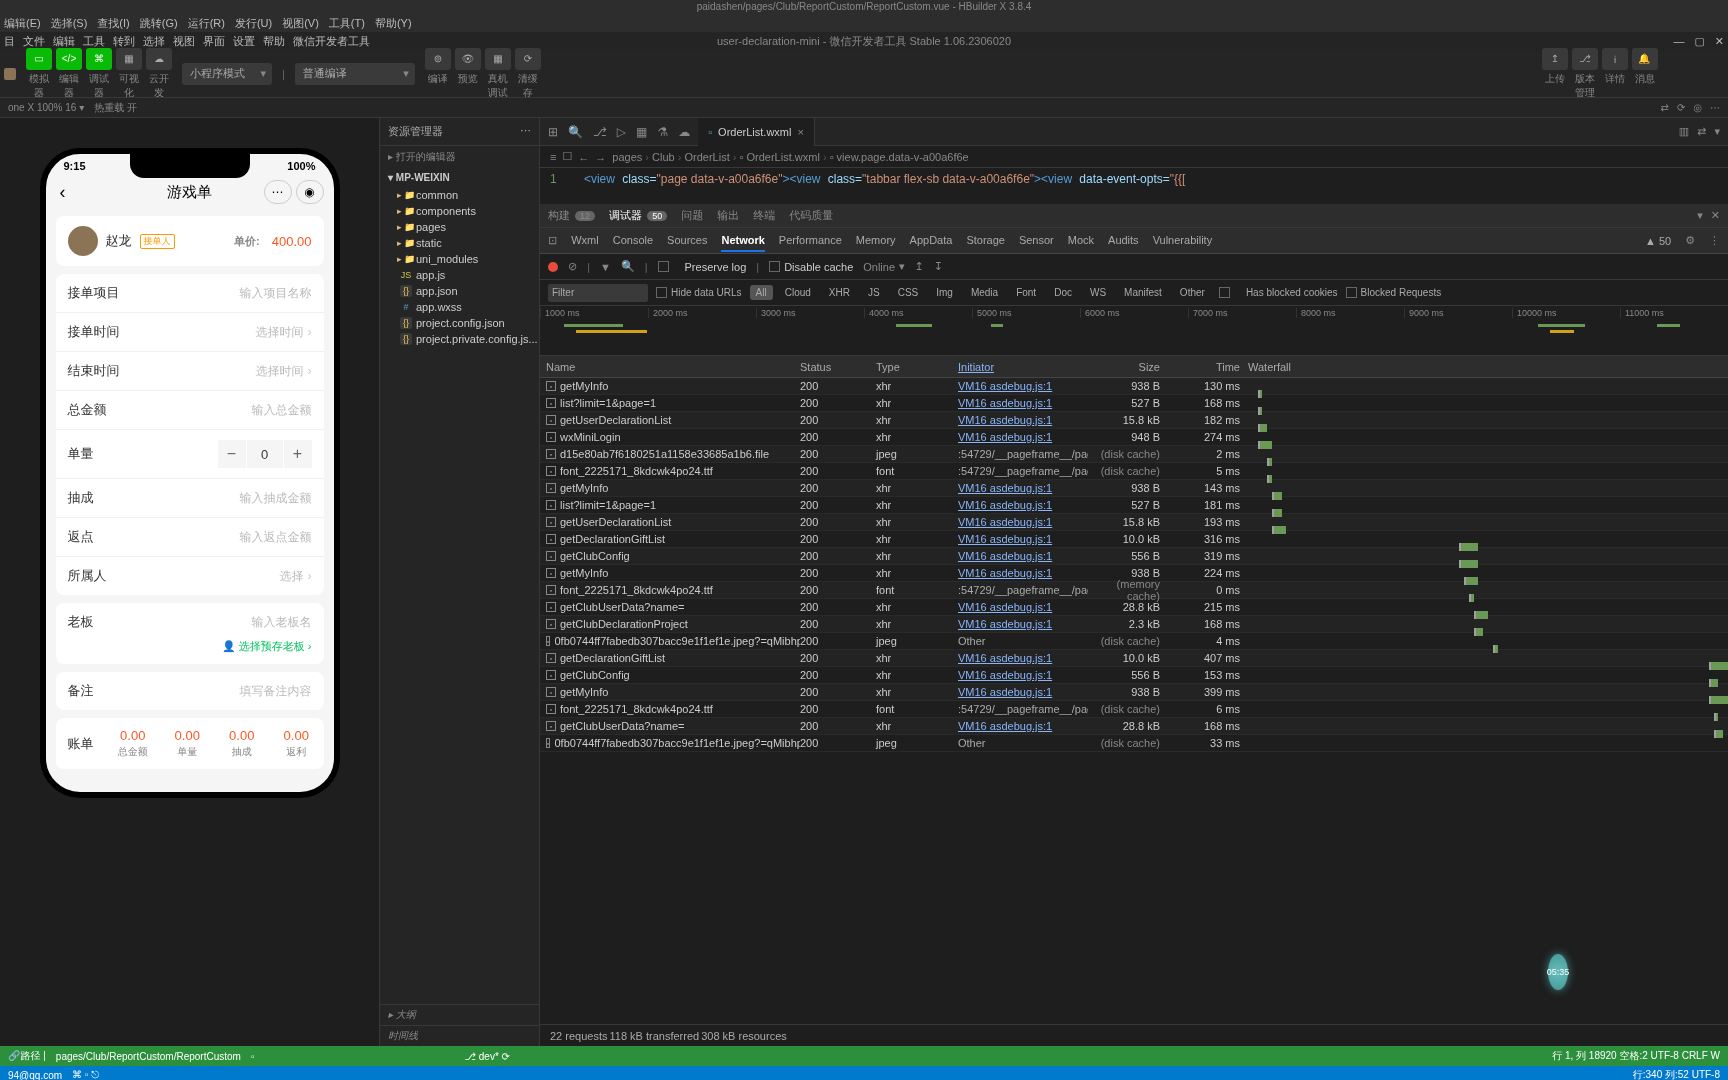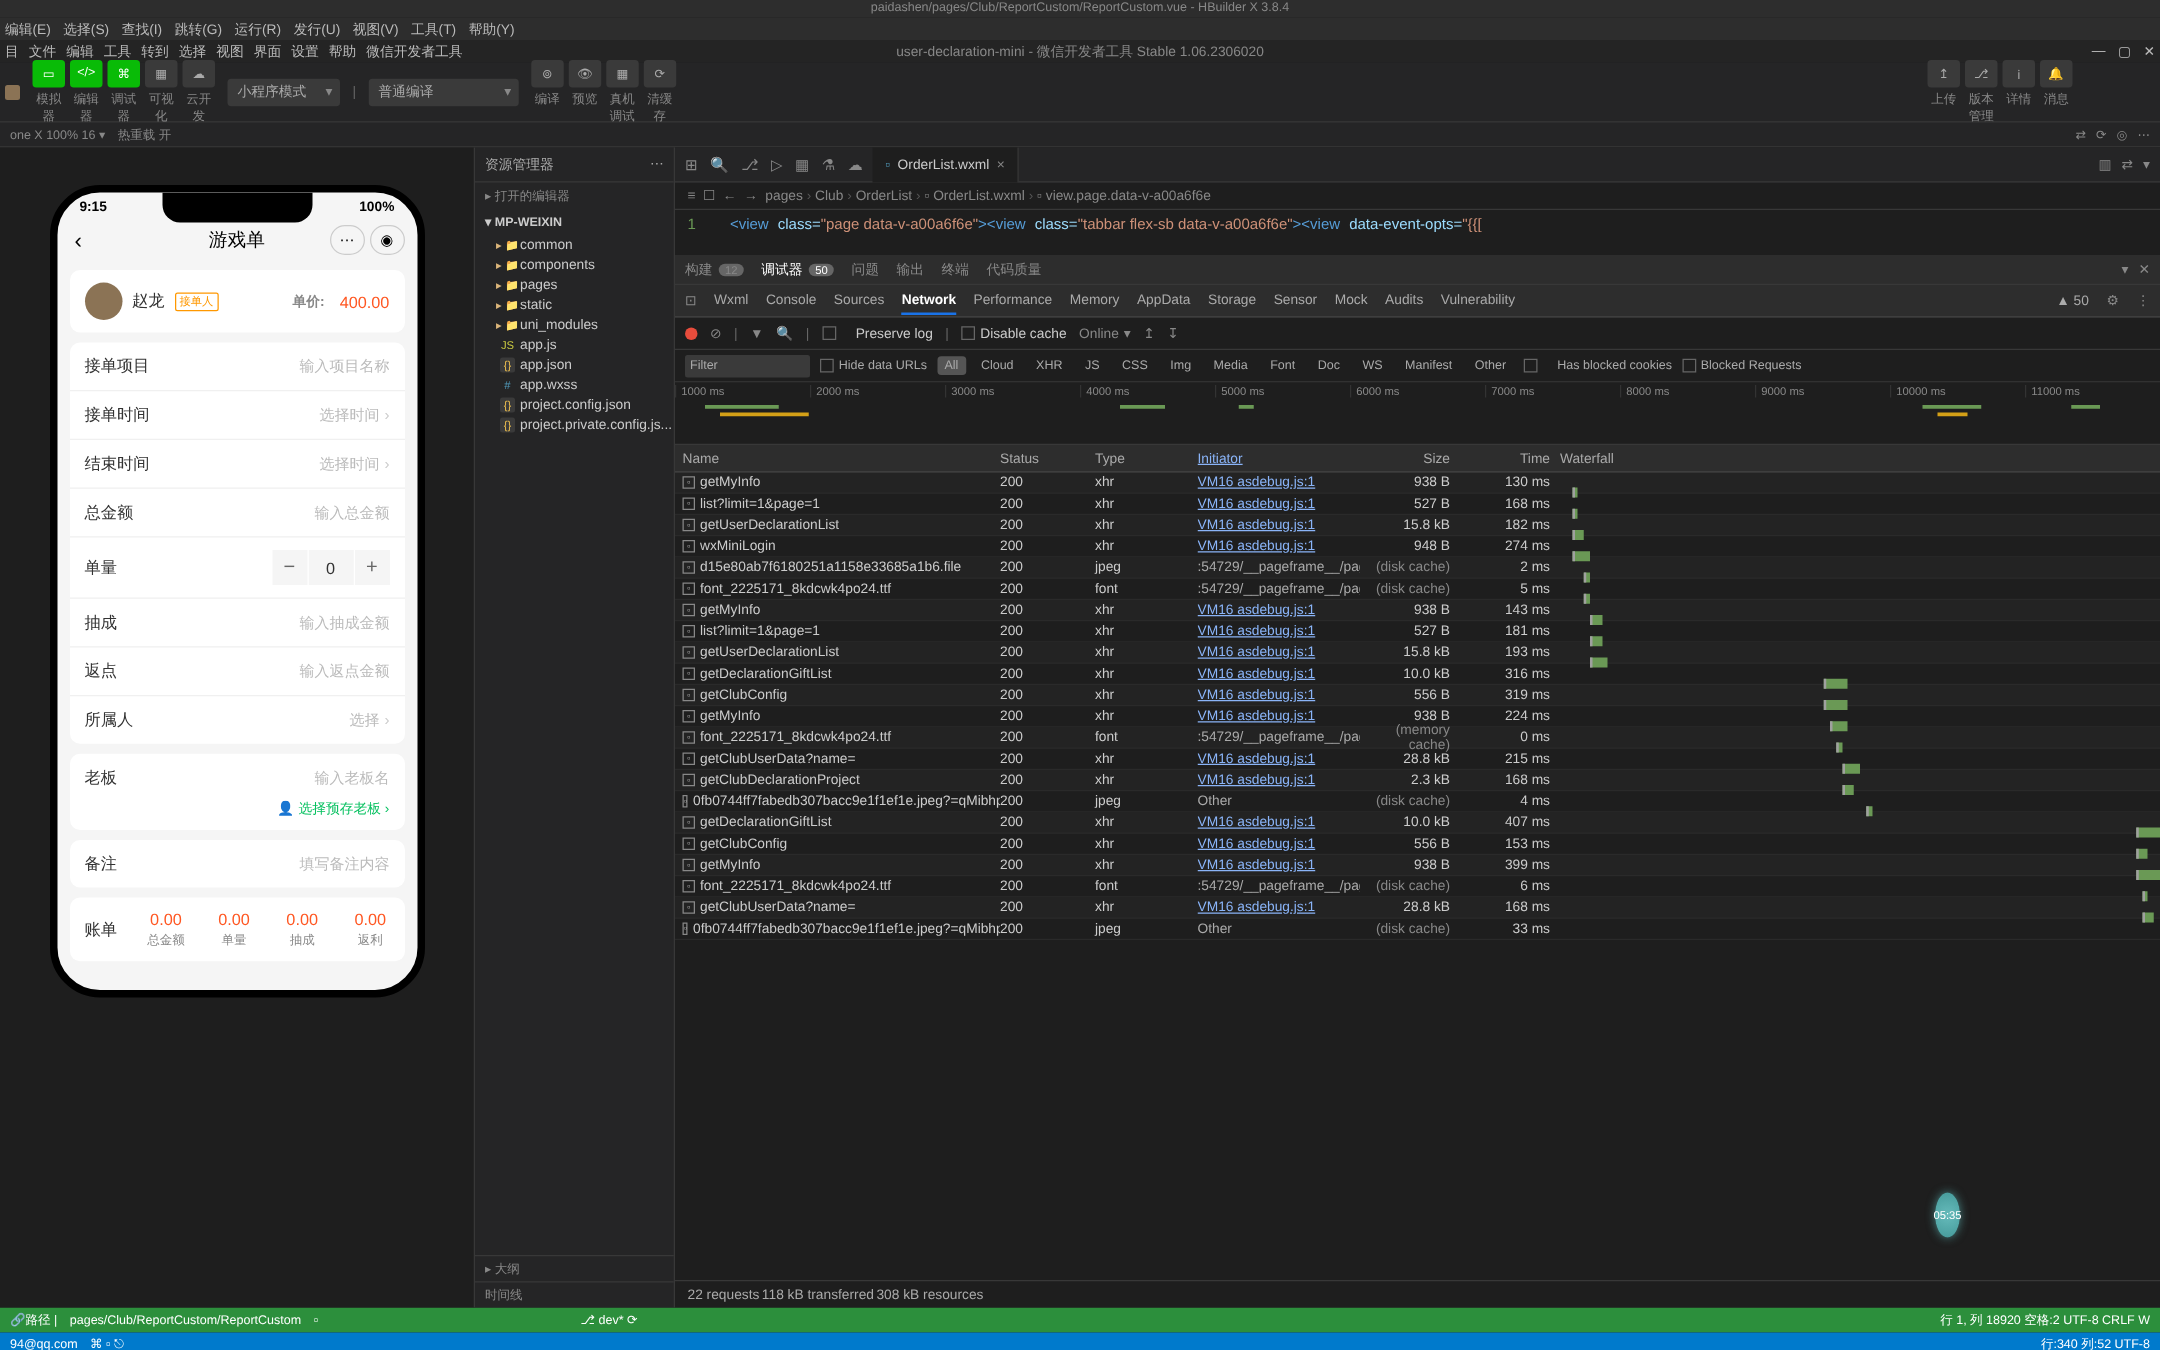--- a/index.html
+++ b/index.html
@@ -120,21 +120,21 @@
 .wf-bar { position: absolute; top: 4px; height: 8px; background: #6a9955; border-left: 2px solid #a0a0a0; }
 .doc-i { width: 10px; height: 10px; border: 1px solid #888; font-size: 7px; display: flex; align-items: center; justify-content: center; }
 
 .net-footer { height: 22px; border-top: 1px solid #383838; display: flex; align-items: center; padding: 0 10px; gap: 2px; color: #aaa; font-size: 11px; }
 
 .bottom-bar { height: 20px; background: #2c8f3c; display: flex; align-items: center; padding: 0 8px; color: #fff; font-size: 10px; gap: 10px; }
 .status-bar2 { height: 18px; background: #007acc; display: flex; align-items: center; padding: 0 8px; color: #fff; font-size: 10px; gap: 10px; }
 
 .floating-timer { position: absolute; right: 160px; bottom: 90px; width: 20px; height: 36px; border-radius: 50%; background: radial-gradient(circle,#6bb,#499); color: #fff; display: flex; align-items: center; justify-content: center; font-size: 9px; box-shadow: 0 0 8px rgba(100,200,200,0.6); text-align: right; }
 
-.exp-bottom { border-top: 1px solid #383838; padding: 3px 8px; font-size: 10px; color: #888; }
+.exp-bottom { border-top: 1px solid #383838; padding: 3px 8px; font-size: 10px; color: #888; font-style: italic; }
 </style>
 </head>
 <body>
 
 <div class="title-bar">paidashen/pages/Club/ReportCustom/ReportCustom.vue - HBuilder X 3.8.4</div>
 
 <div class="menu-bar" id="menu">
     <span>编辑(E)</span>
     <span>选择(S)</span>
     <span>查找(I)</span>

